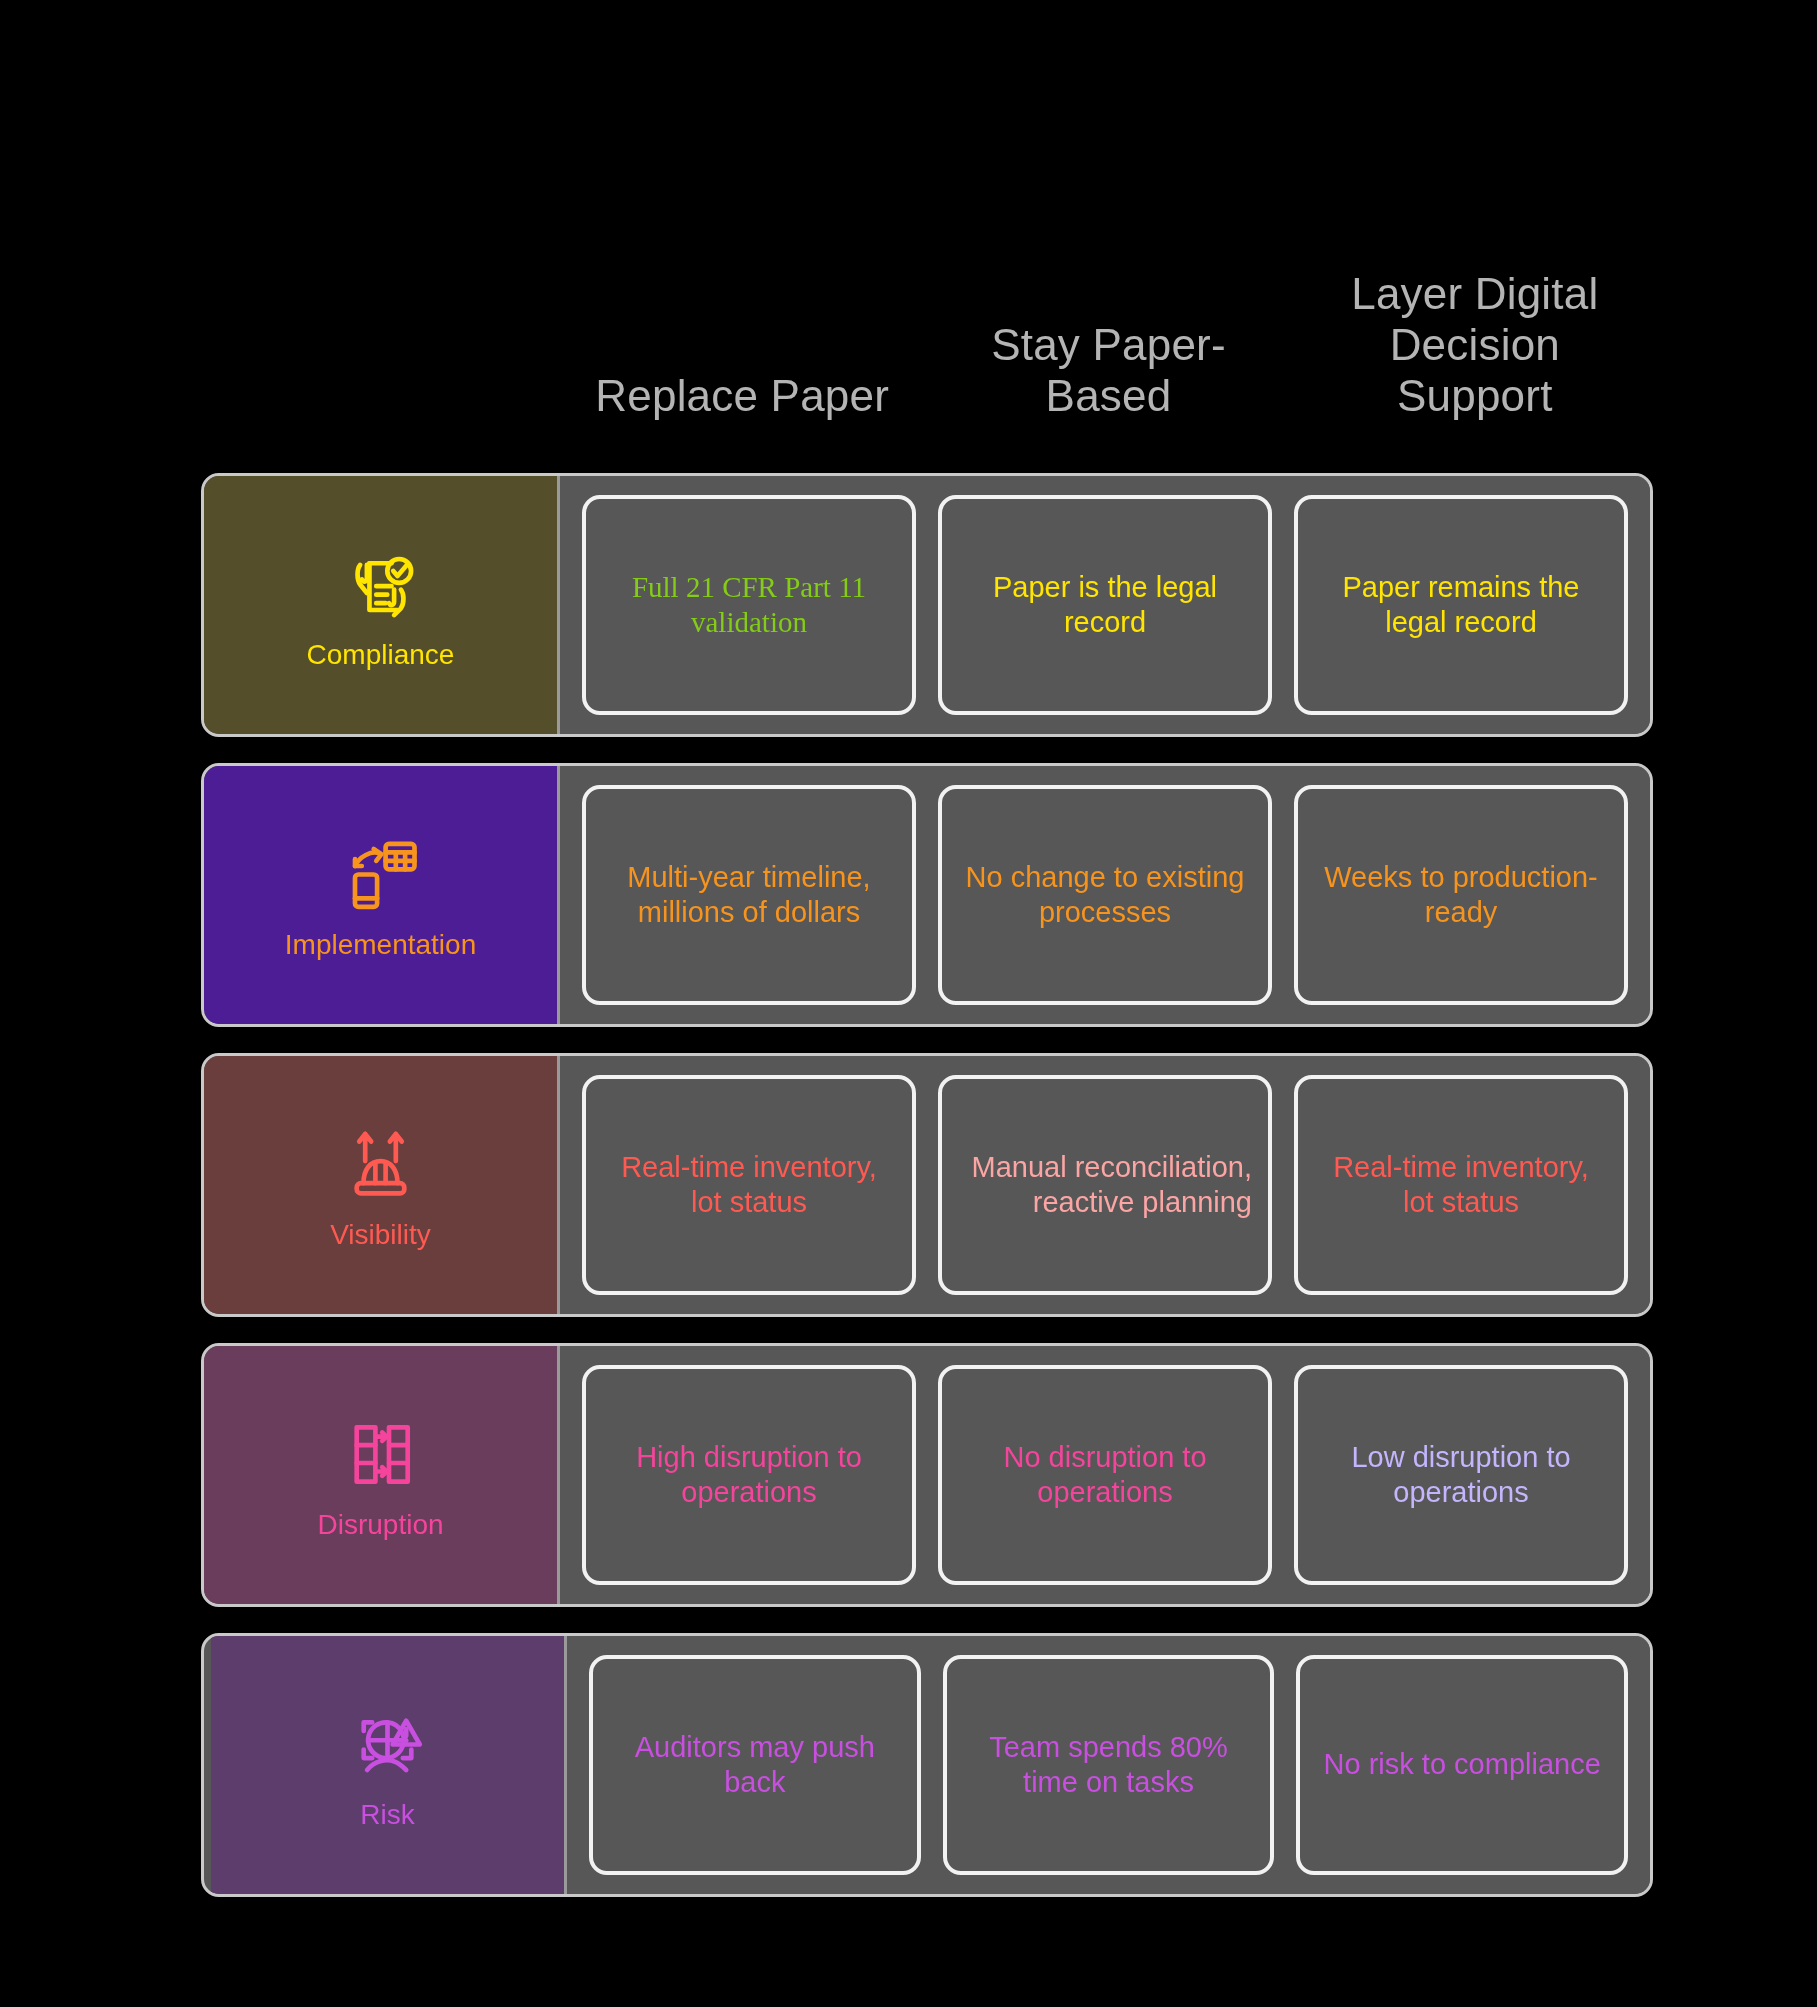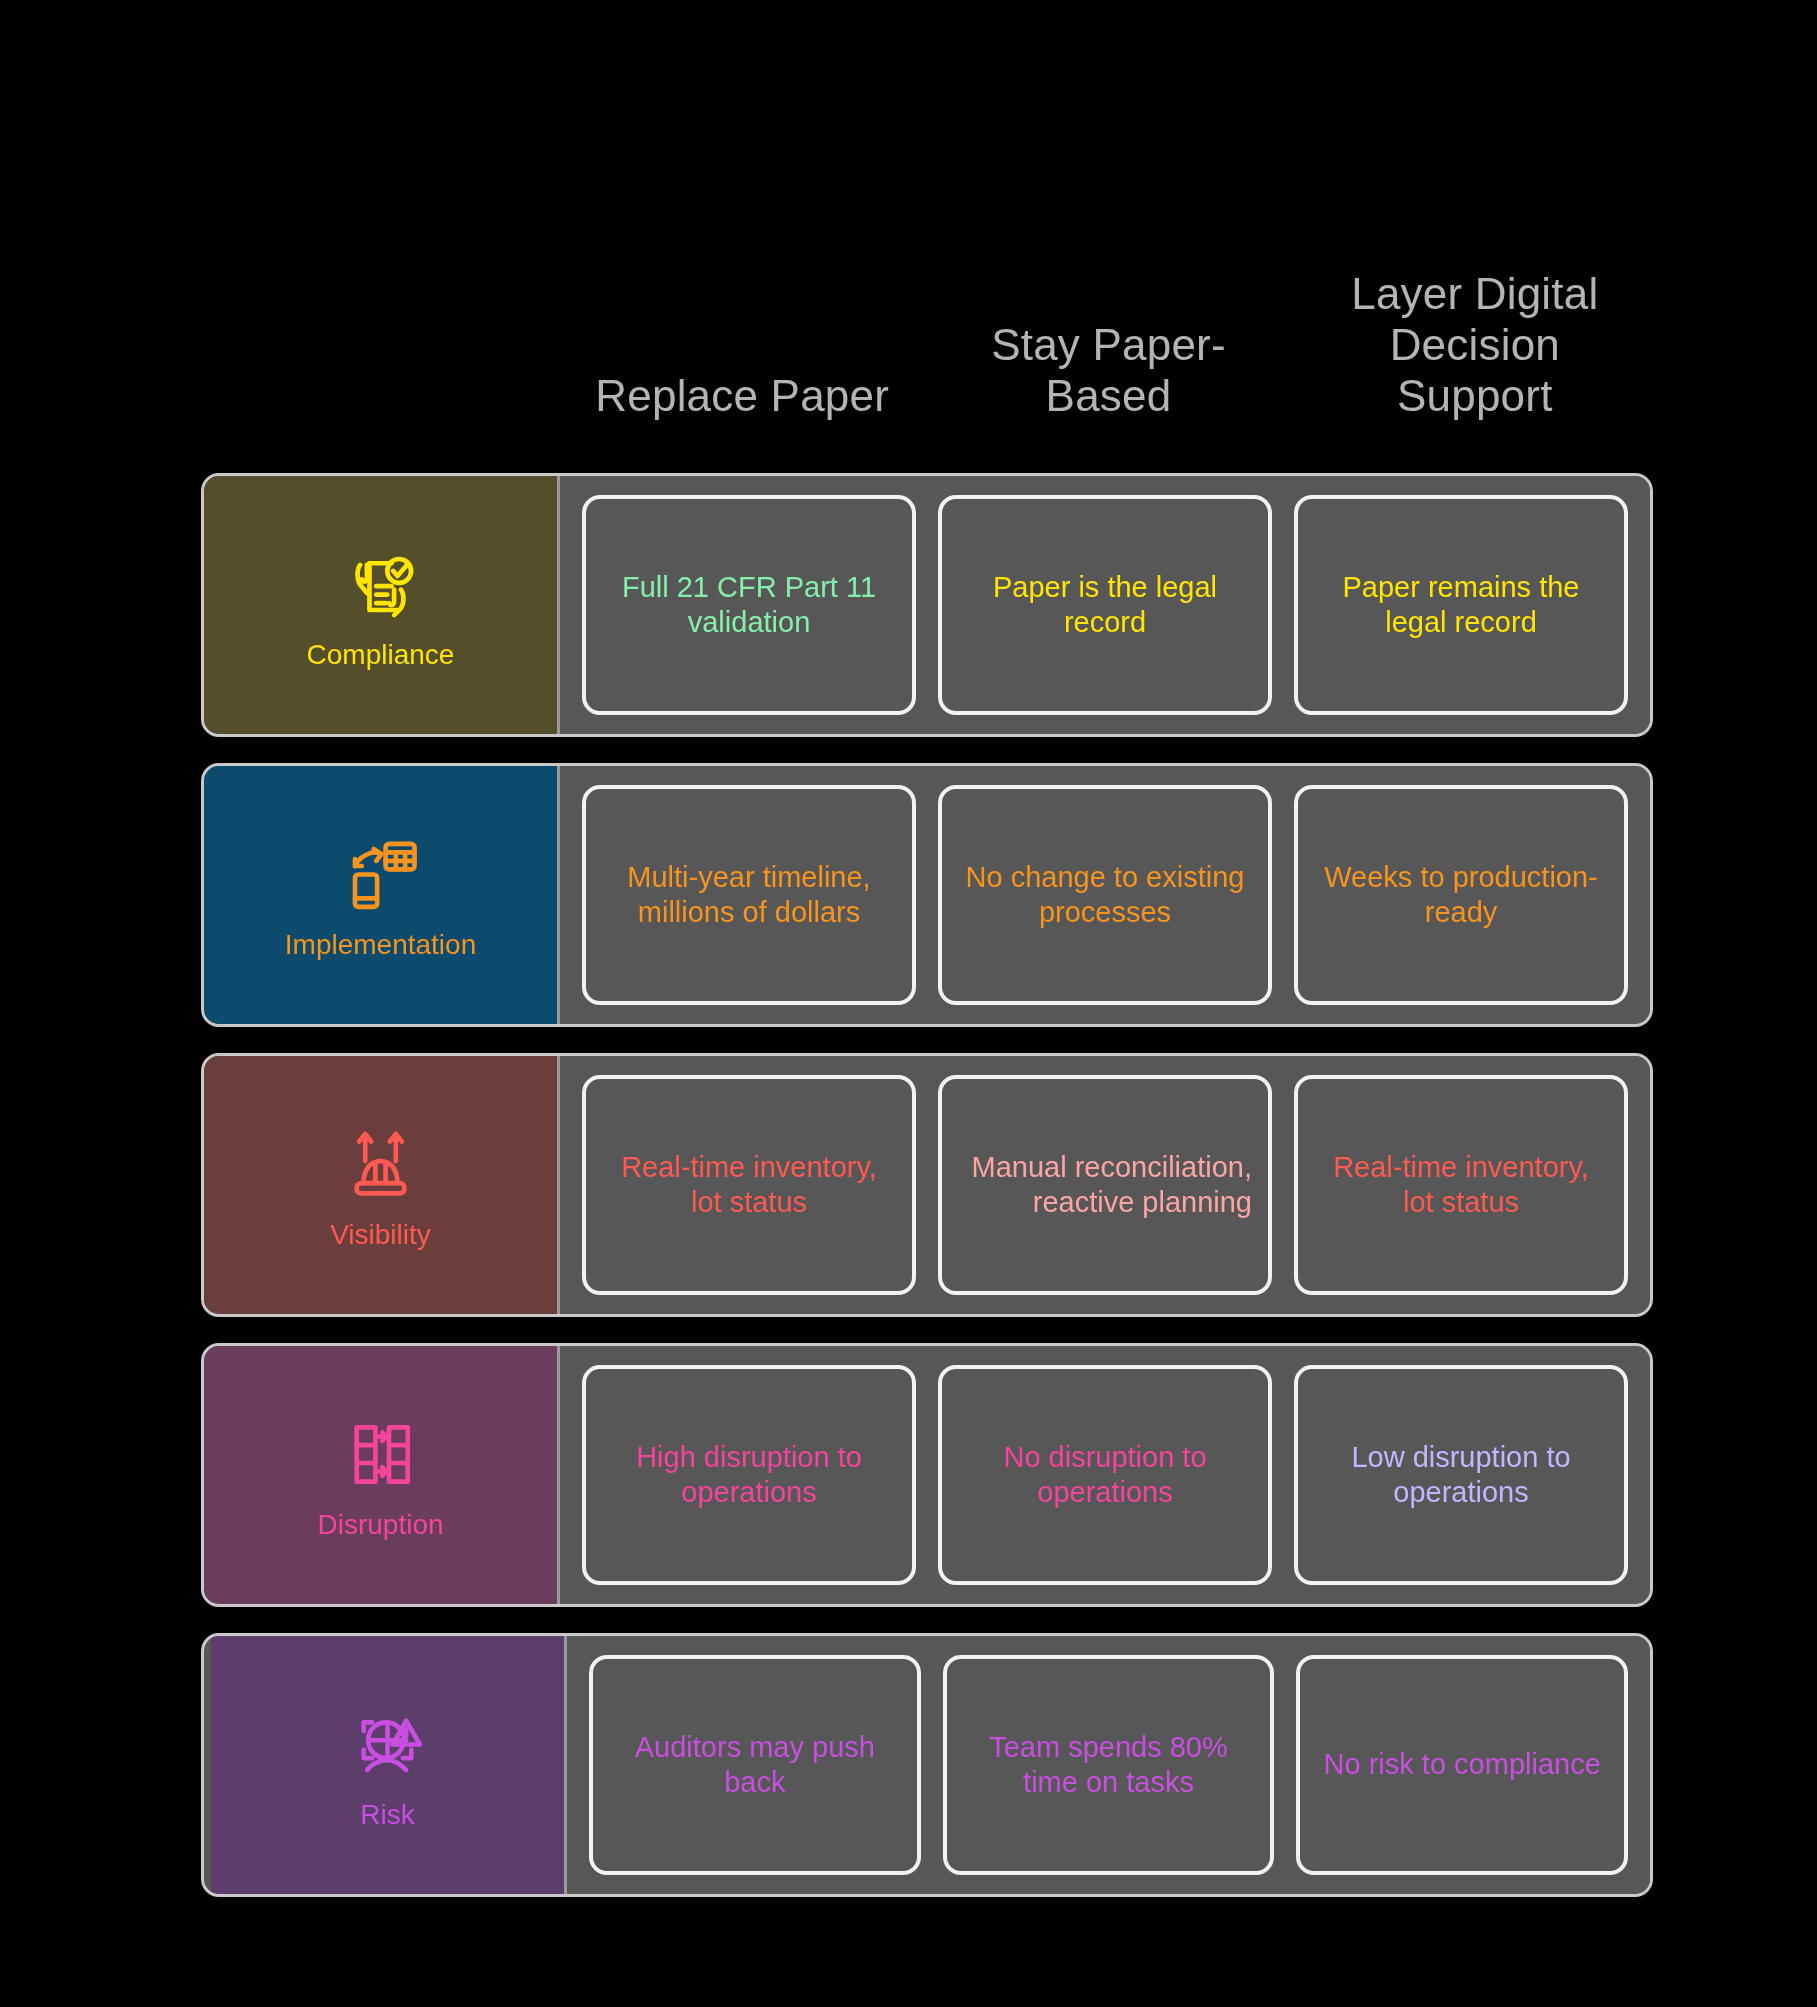--- a/index.html
+++ b/index.html
@@ -136,33 +136,33 @@
             <path d="M74 56 C78 61 78 72 74 78 L66 86"></path>
             <path d="M66 56 L66 70 C66 74 62 76 60 72"></path>
             <circle cx="72" cy="34" r="14"></circle>
             <path d="M65 34 L70 40 L81 27"></path>
           </svg>
         </span>
         <span class="cat-label">Compliance</span>
       </div>
       <div class="cells">
         <div class="cell">
-          <span class="cell-text" style="color: #86efac;">Full 21 CFR Part 11 validation</span>
+          <span class="cell-text" style="color: #84cc16; font-family: Liberation Serif, serif;">Full 21 CFR Part 11 validation</span>
         </div>
         <div class="cell">
           <span class="cell-text" style="color: rgb(255, 229, 0);">Paper is the legal record</span>
         </div>
         <div class="cell">
           <span class="cell-text" style="color: rgb(255, 229, 0);">Paper remains the legal record</span>
         </div>
       </div>
     </div>
 
     <div class="row">
-      <div class="cat" style="background: #0c4a6e; color: rgb(247, 148, 30);">
+      <div class="cat" style="background: #4c1d95; color: rgb(247, 148, 30);">
         <span class="cat-icon">
           <svg viewBox="0 0 100 100" fill="none" stroke="currentColor" stroke-width="5.5" stroke-linecap="round" stroke-linejoin="round">
             <rect x="20" y="50" width="26" height="38" rx="4"></rect>
             <path d="M20 78 L46 78"></path>
             <path d="M20 40 C24 30 40 20 50 26"></path>
             <path d="M42 20 L51 26 L45 34"></path>
             <path d="M20 40 L20 32 M20 40 L28 40"></path>
             <rect x="56" y="14" width="34" height="30" rx="4"></rect>
             <path d="M56 24 L90 24 M56 34 L90 34 M68 24 L68 44 M79 24 L79 44"></path>
           </svg>

